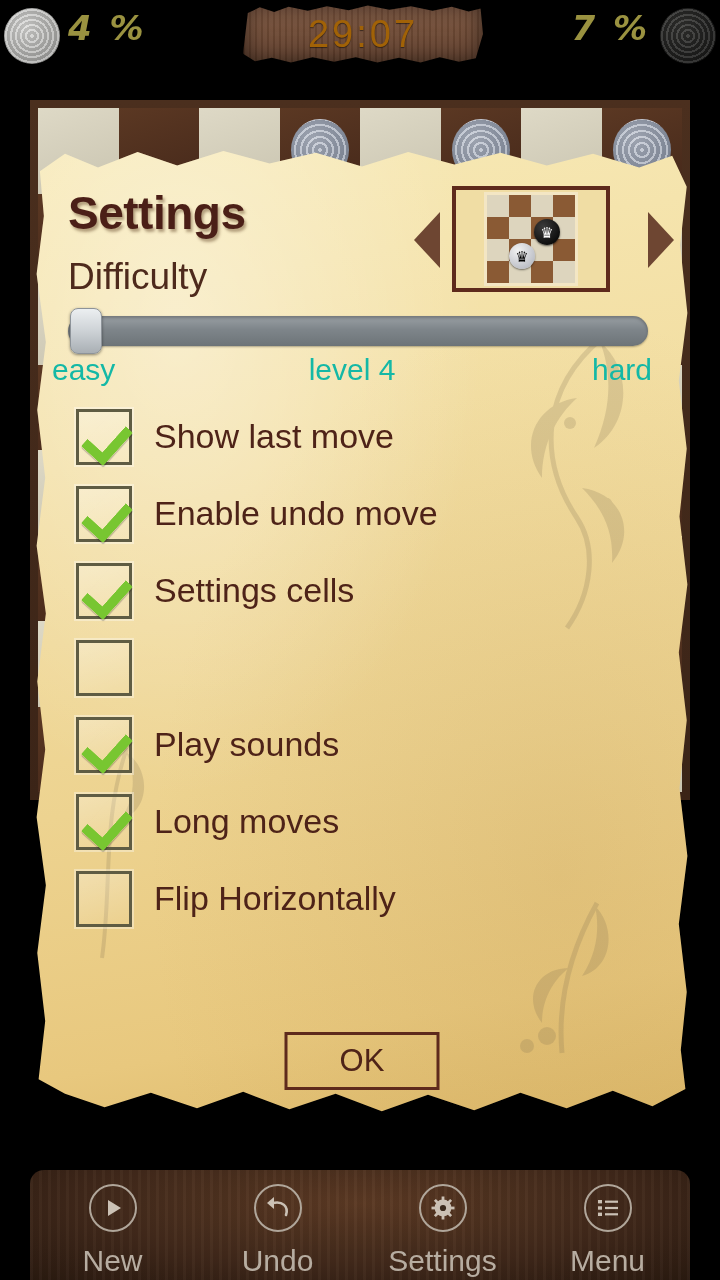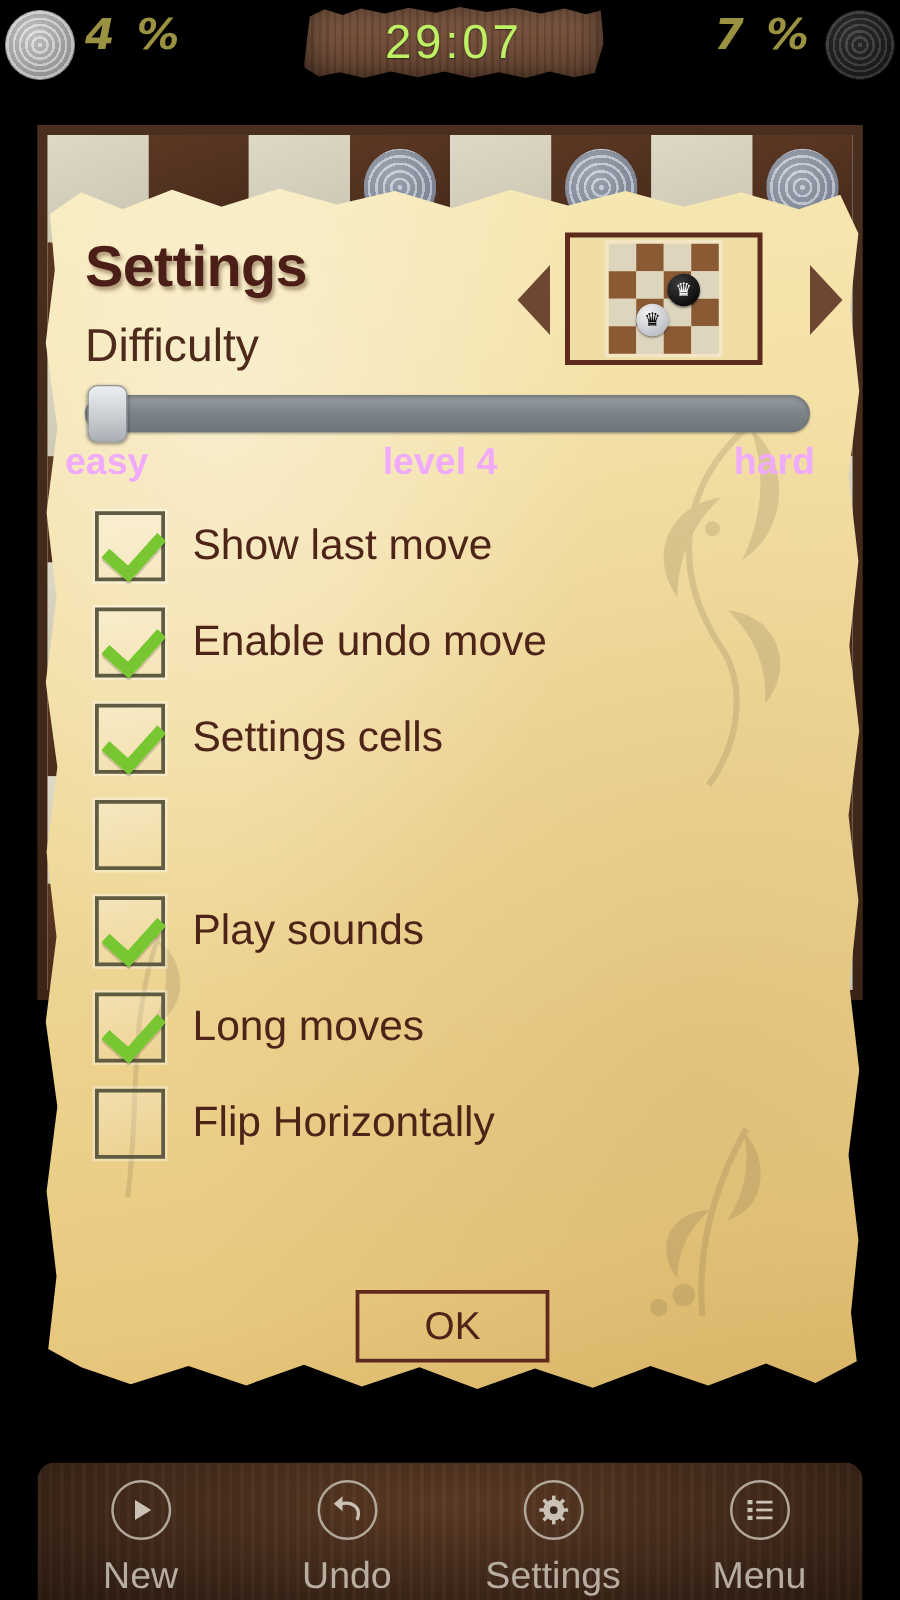--- a/index.html
+++ b/index.html
@@ -75,21 +75,21 @@
     box-shadow: inset 0 0 22px rgba(0,0,0,0.55);
   }
   .timer-text {
     position: absolute;
     left: 243px; top: 5px;
     width: 240px; height: 58px;
     display: flex; align-items: center; justify-content: center;
     font-family: "Liberation Sans", sans-serif;
     font-size: 38px;
     font-weight: normal;
-    color: #bef264;
+    color: #a16207;
     letter-spacing: 3px;
     text-shadow: 0 1px 1px rgba(0,0,0,0.5);
   }
 
   
   .board-bg {
     position: absolute;
     left: 30px; top: 100px;
     width: 660px; height: 700px;
     background: #3a2418;
@@ -284,22 +284,21 @@
     border-radius: 8px;
     background: linear-gradient(180deg, #eceff1 0%, #cdd2d6 50%, #a9afb4 100%);
     border: 1px solid #8d9399;
     box-shadow: 0 1px 3px rgba(0,0,0,0.45);
   }
   .slider-labels {
     position: absolute;
     left: 20px; top: 205px;
     width: 600px; height: 36px;
     font-size: 30px;
-    color: #f0abfc;
-    font-weight: bold;
+    color: #14b8a6;
   }
   .sl-easy  { position: absolute; left: 0; }
   .sl-level { position: absolute; left: 50%; transform: translateX(-50%); }
   .sl-hard  { position: absolute; right: 0; }
 
   
   .options {
     position: absolute;
     left: 44px; top: 250px;
     width: 560px;

